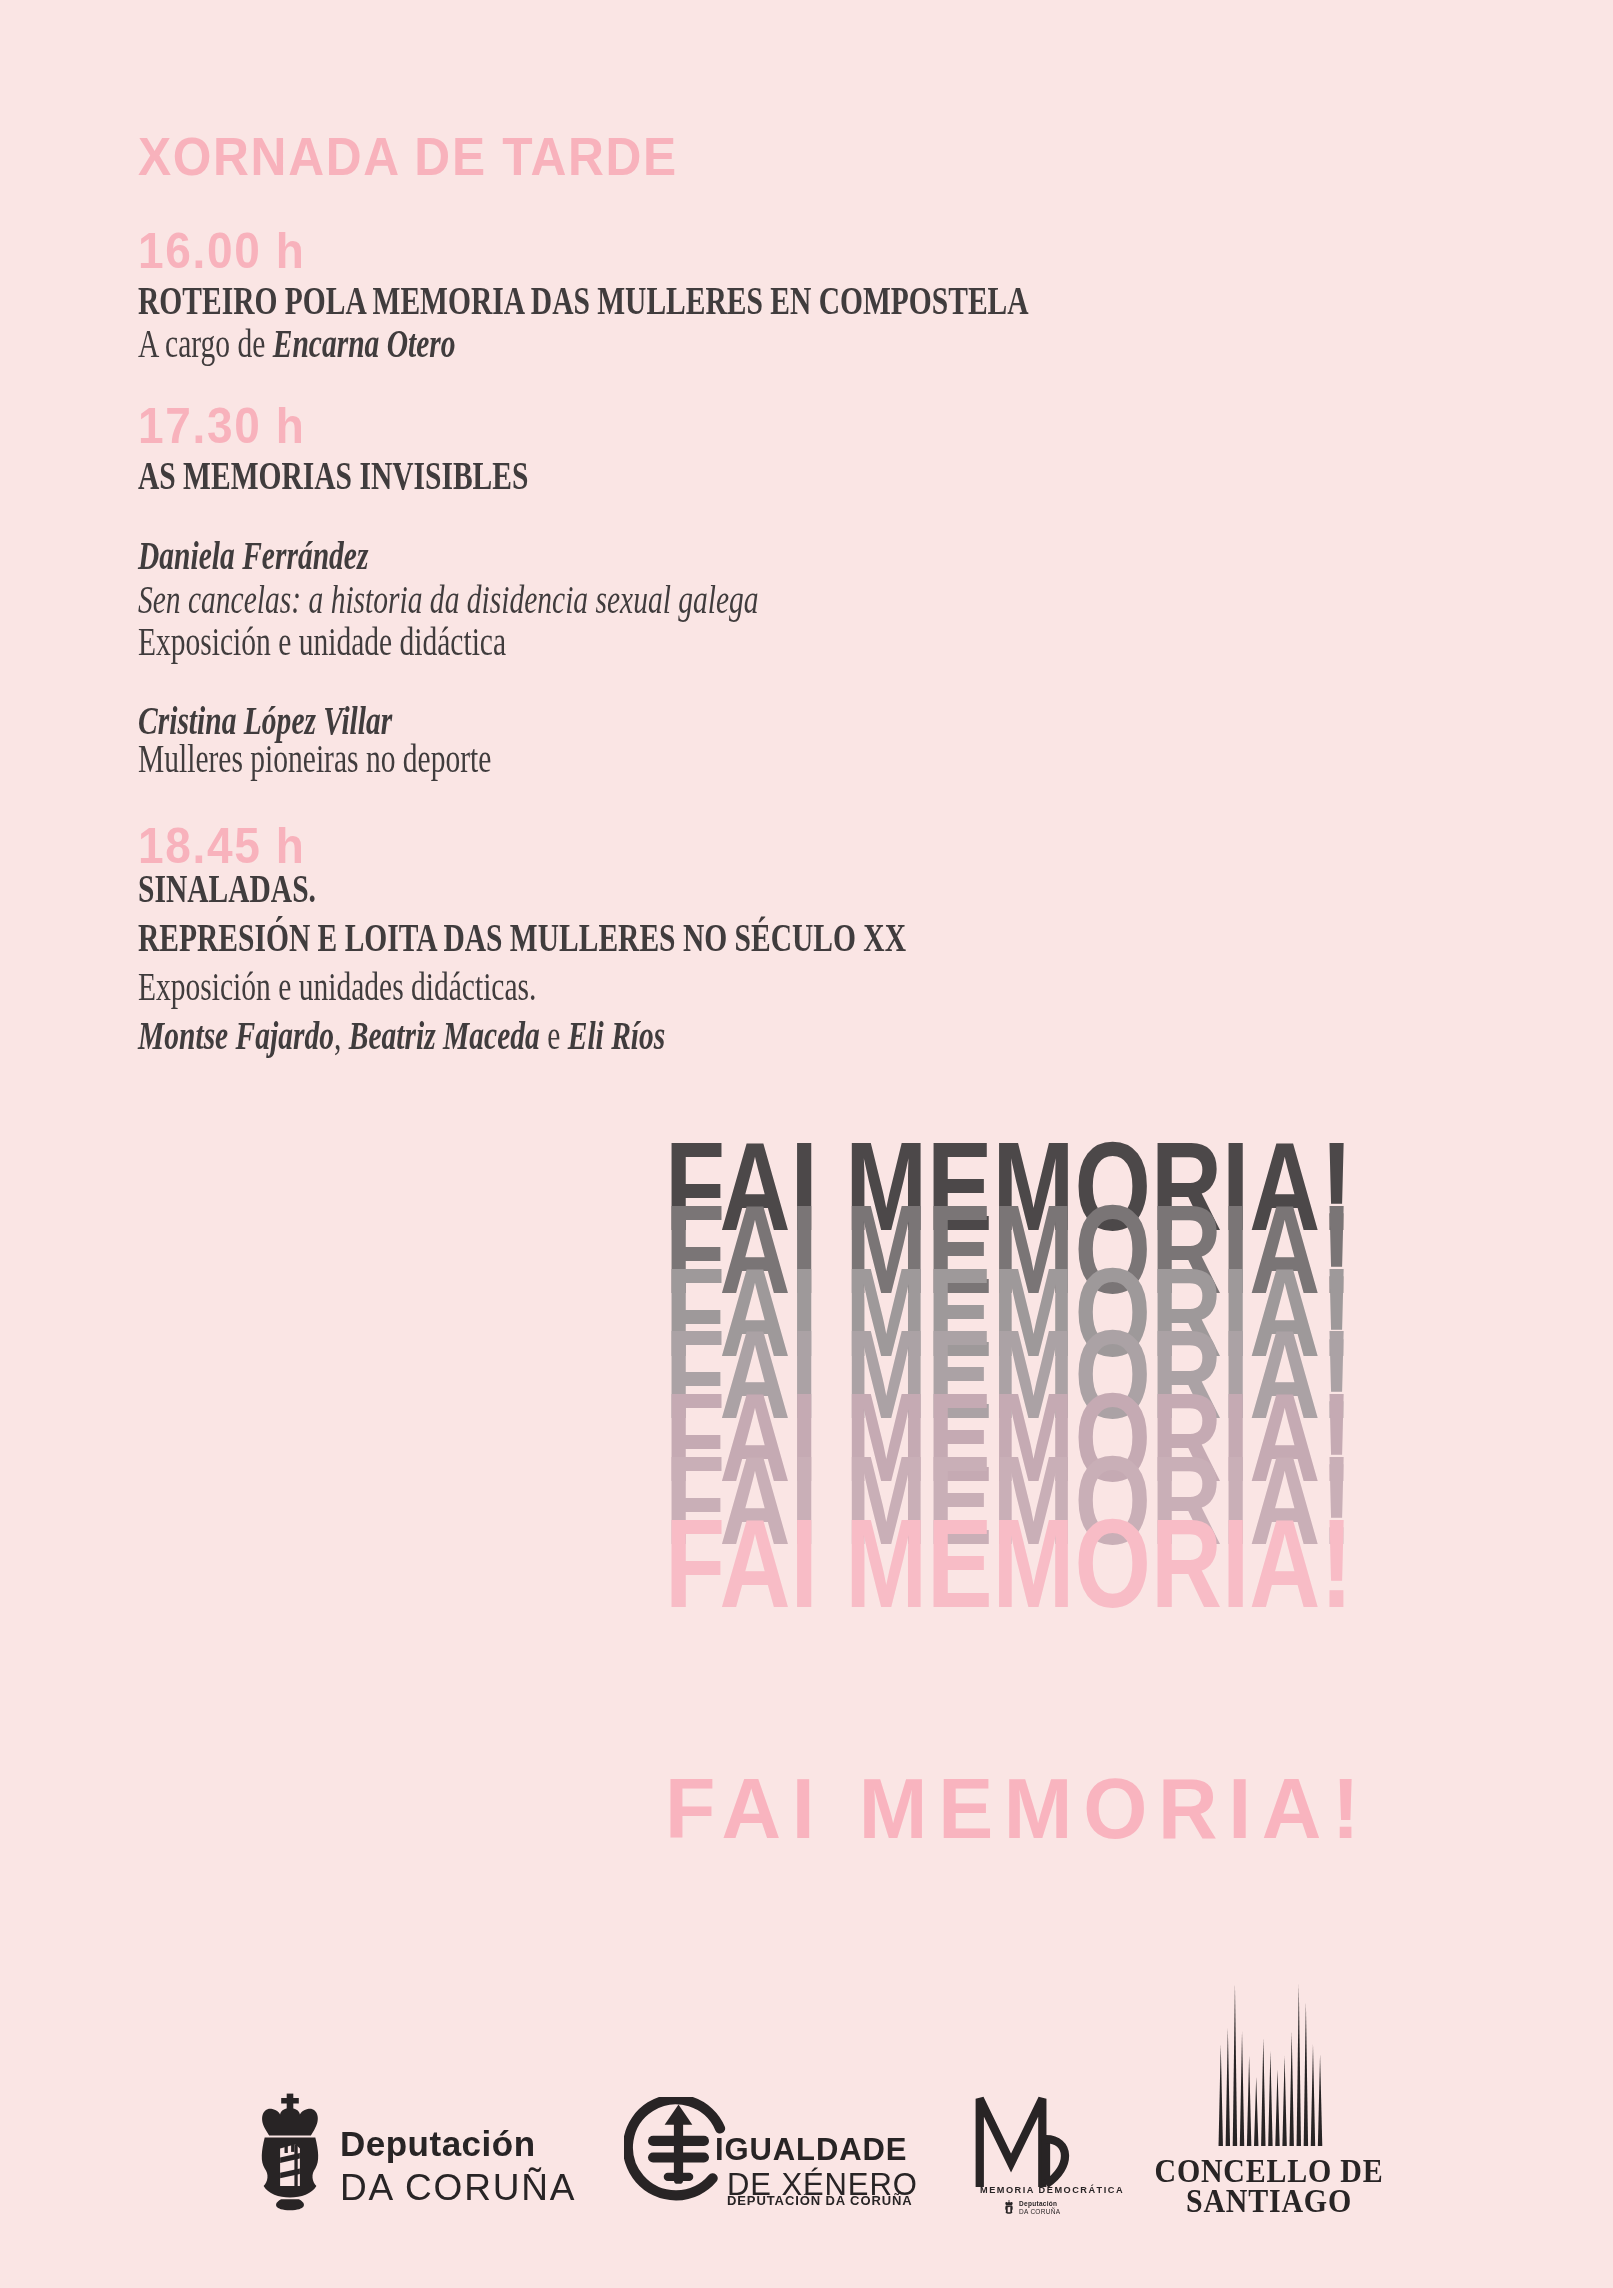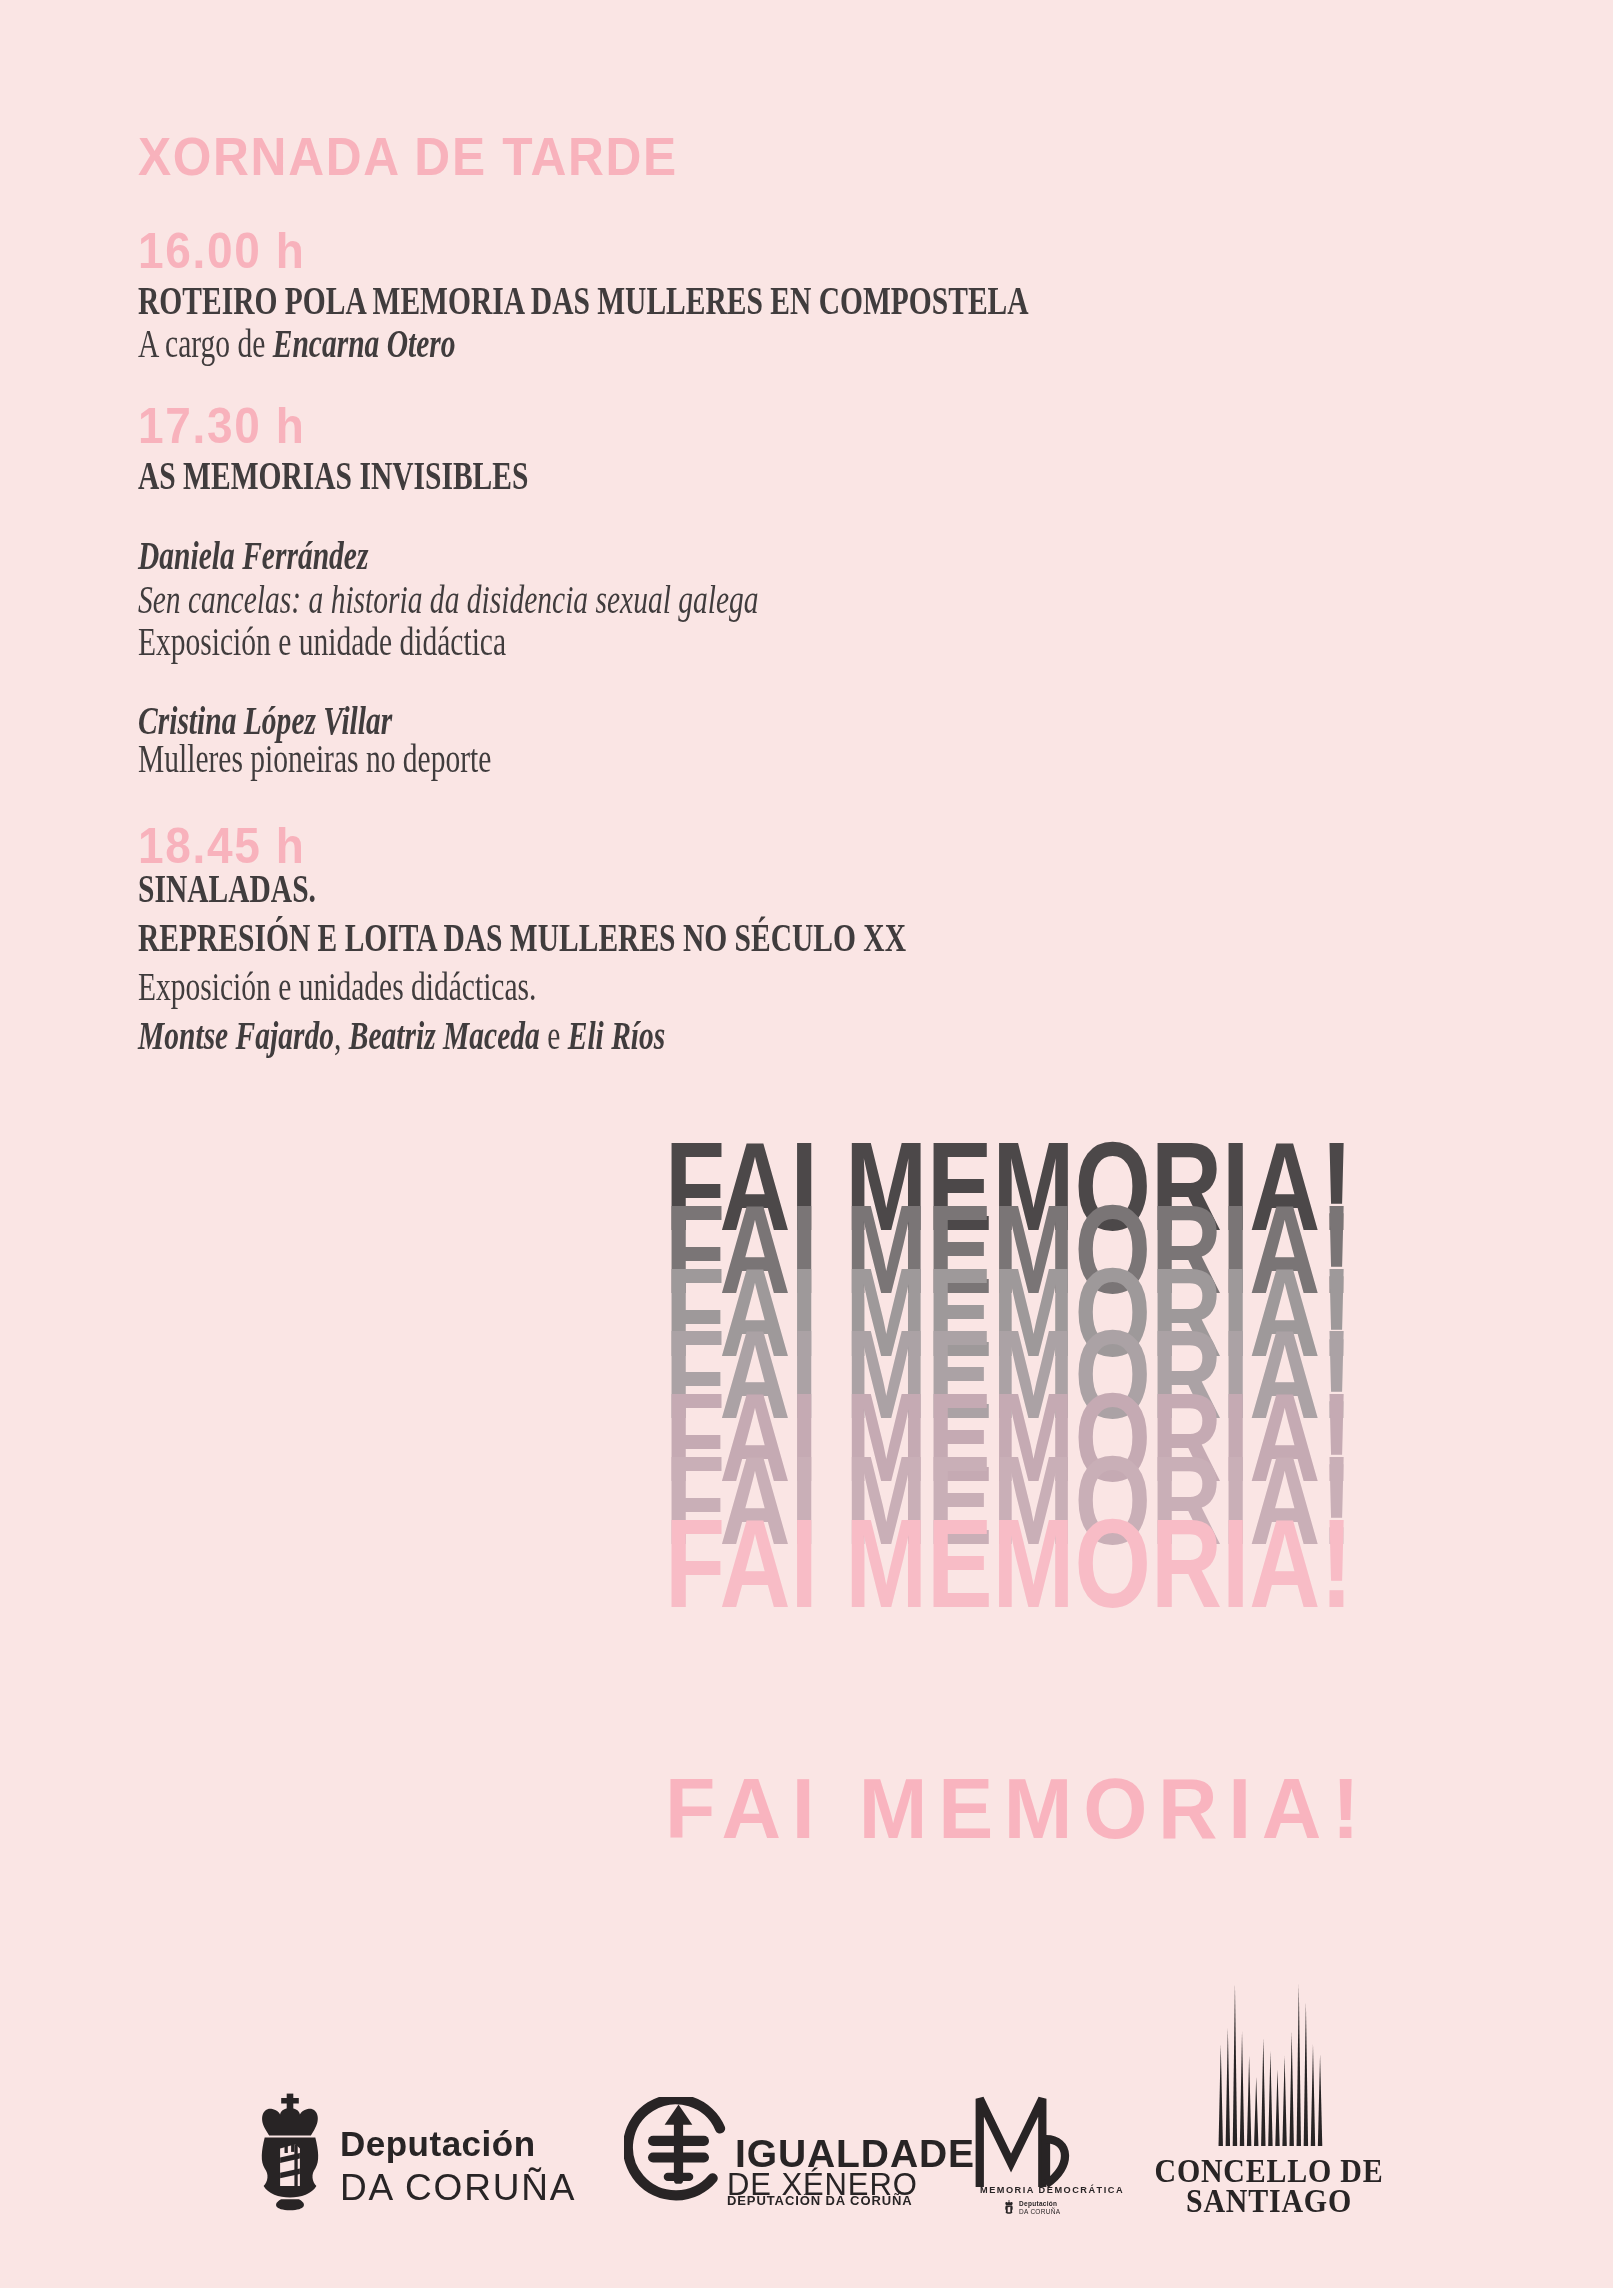--- a/index.html
+++ b/index.html
@@ -64,21 +64,21 @@
     letter-spacing:11px;
     line-height:1;
     white-space:nowrap;
     transform:scaleX(0.97);
     transform-origin:0 0;
   }
   
   .logo-text{color:var(--logo);}
   .dep-name{left:340px;top:2126px;font-size:35px;font-weight:bold;letter-spacing:0.5px;}
   .dep-sub{left:340px;top:2169px;font-size:37px;font-weight:normal;letter-spacing:1.8px;}
-  .ig-l1{left:735px;top:2134px;font-size:39px;font-weight:bold;letter-spacing:0.9px;}
+  .ig-l1{left:715px;top:2134px;font-size:31px;font-weight:bold;letter-spacing:0.9px;}
   .ig-l2{left:727px;top:2169px;font-size:31px;font-weight:normal;letter-spacing:0.9px;}
   .ig-l3{left:727px;top:2194px;font-size:13px;font-weight:bold;letter-spacing:0.9px;}
   .md-caption{left:980px;top:2186px;font-size:9.2px;font-weight:bold;letter-spacing:1.5px;text-align:right;}
   .md-sub{left:1019px;font-size:6.5px;letter-spacing:0.3px;}
   .cs-l1{left:1269px;top:2154px;font-size:34px;font-family:"Liberation Serif",serif;font-weight:bold;letter-spacing:0.9px;transform:translateX(-50%) scaleX(0.88);transform-origin:center top;}
   .cs-l2{left:1269px;top:2184px;font-size:34px;font-family:"Liberation Serif",serif;font-weight:bold;letter-spacing:0.9px;transform:translateX(-50%) scaleX(0.88);transform-origin:center top;}
 </style>
 </head>
 <body>
 

